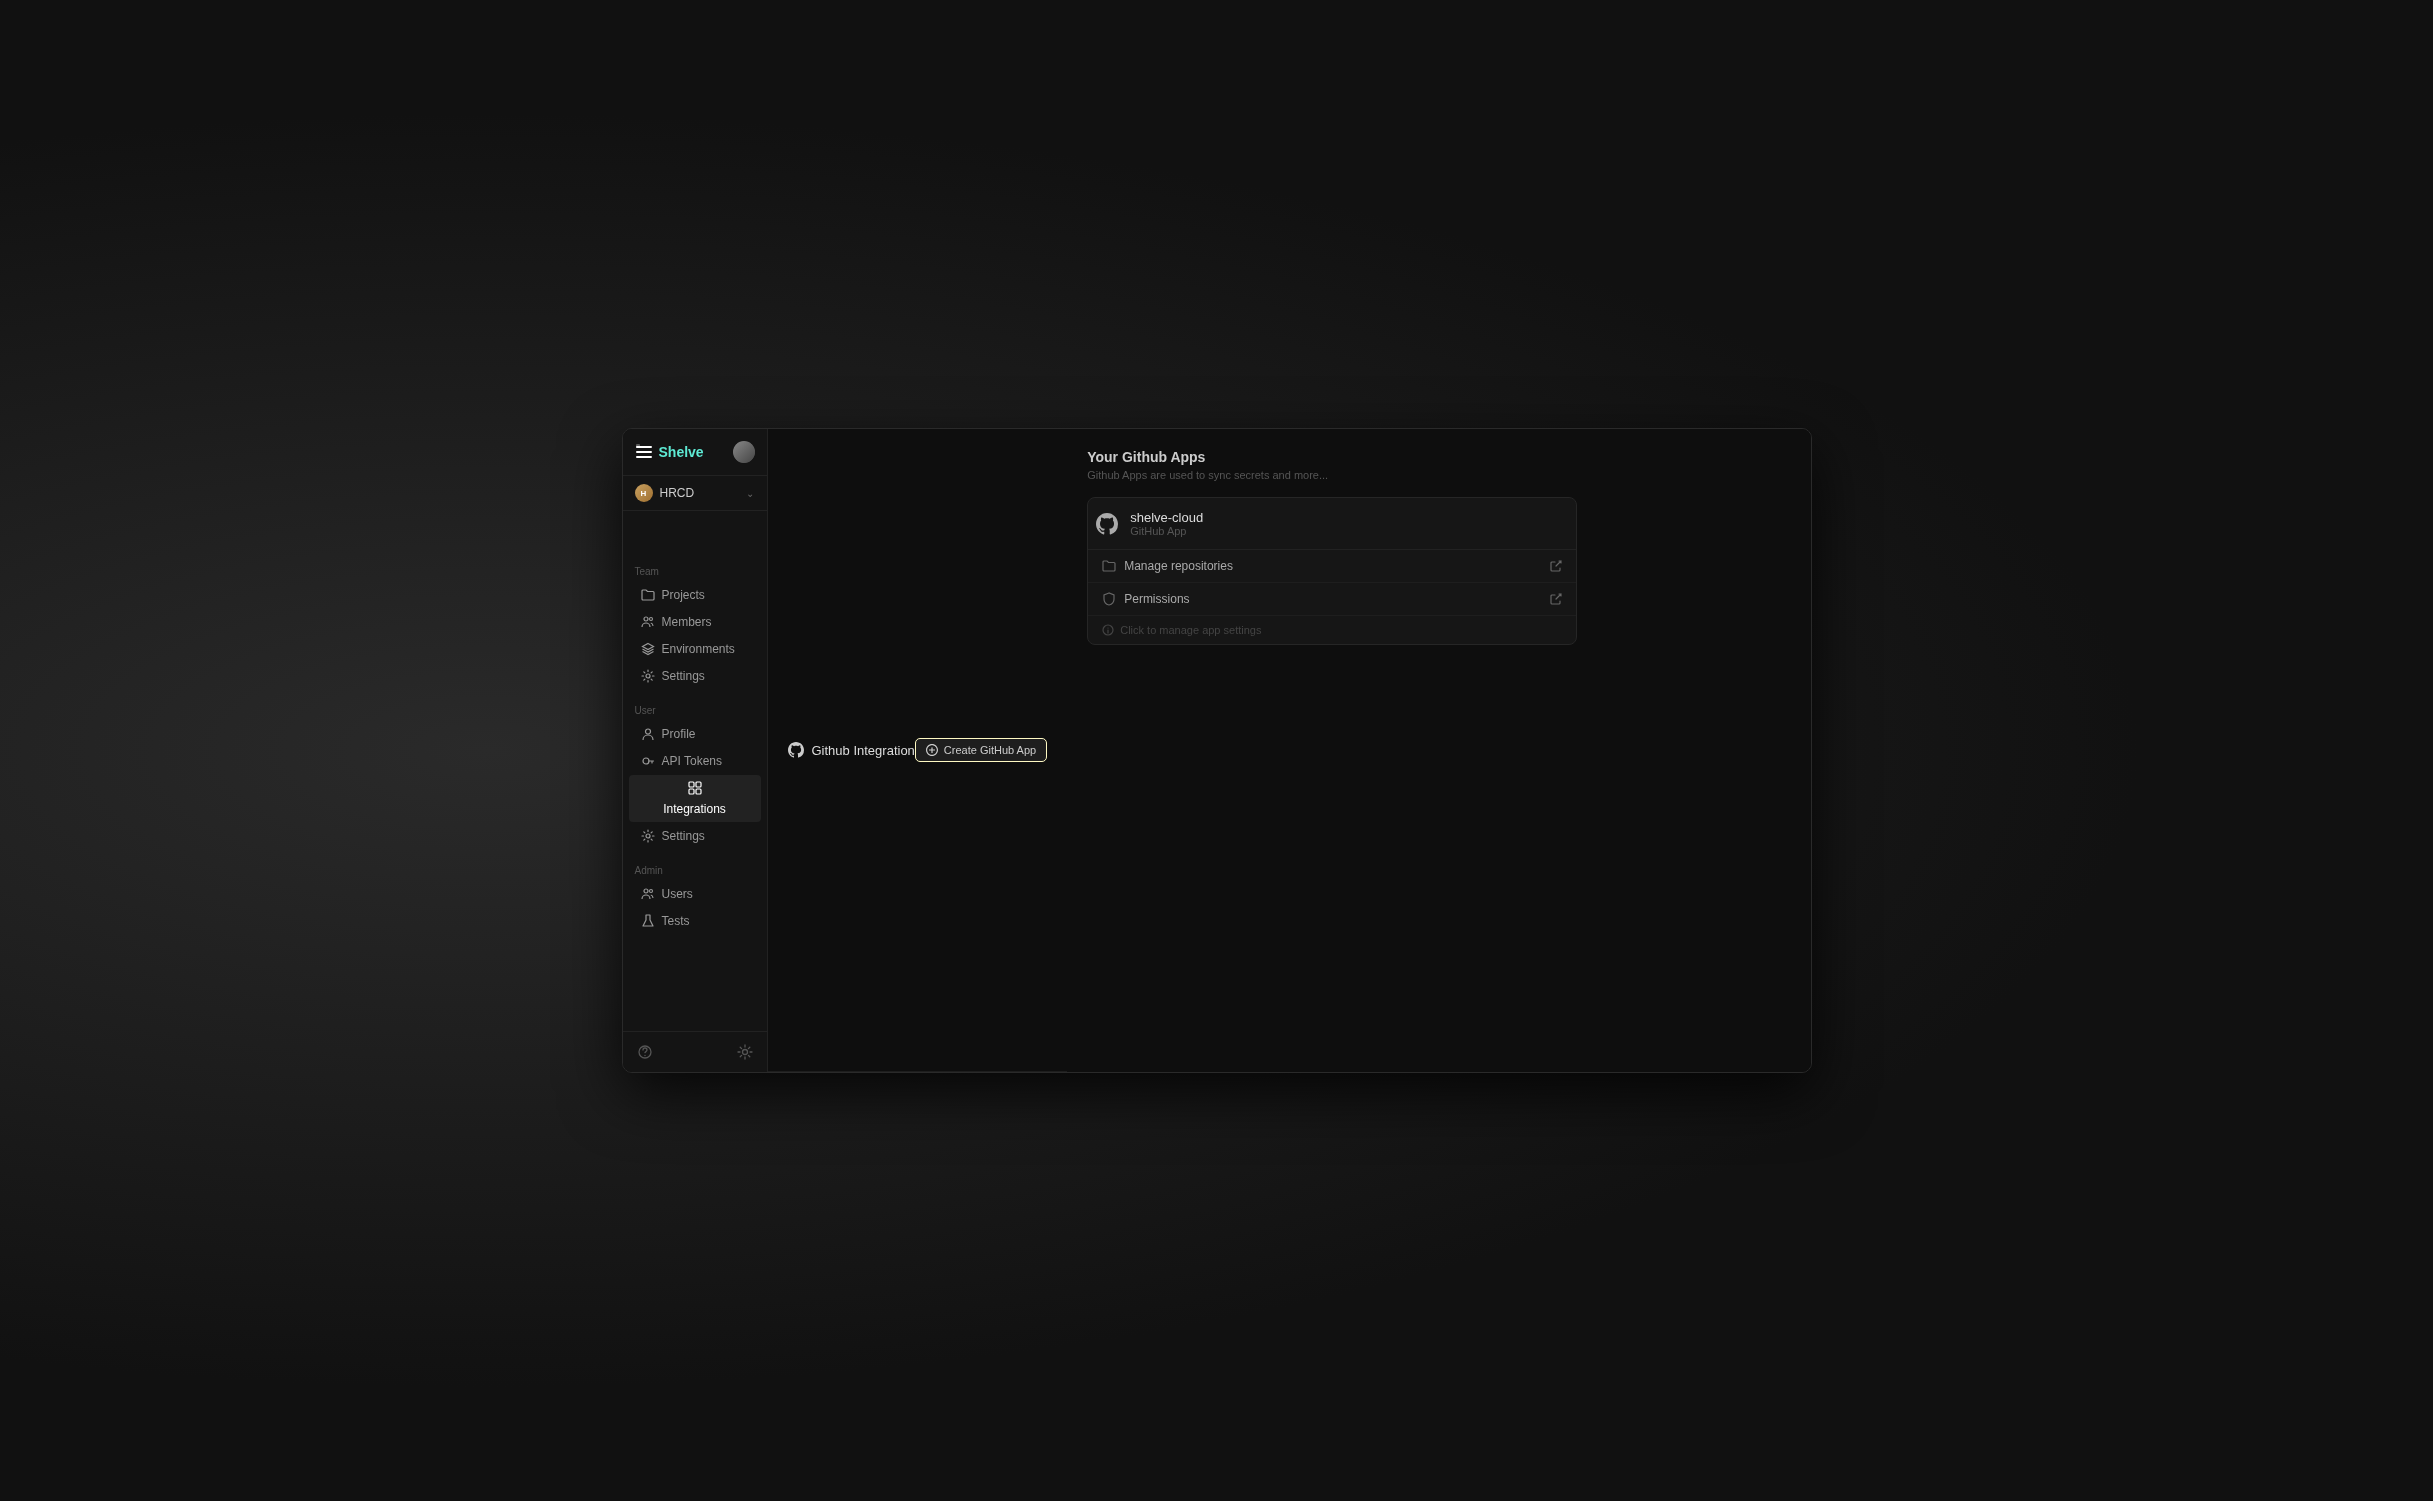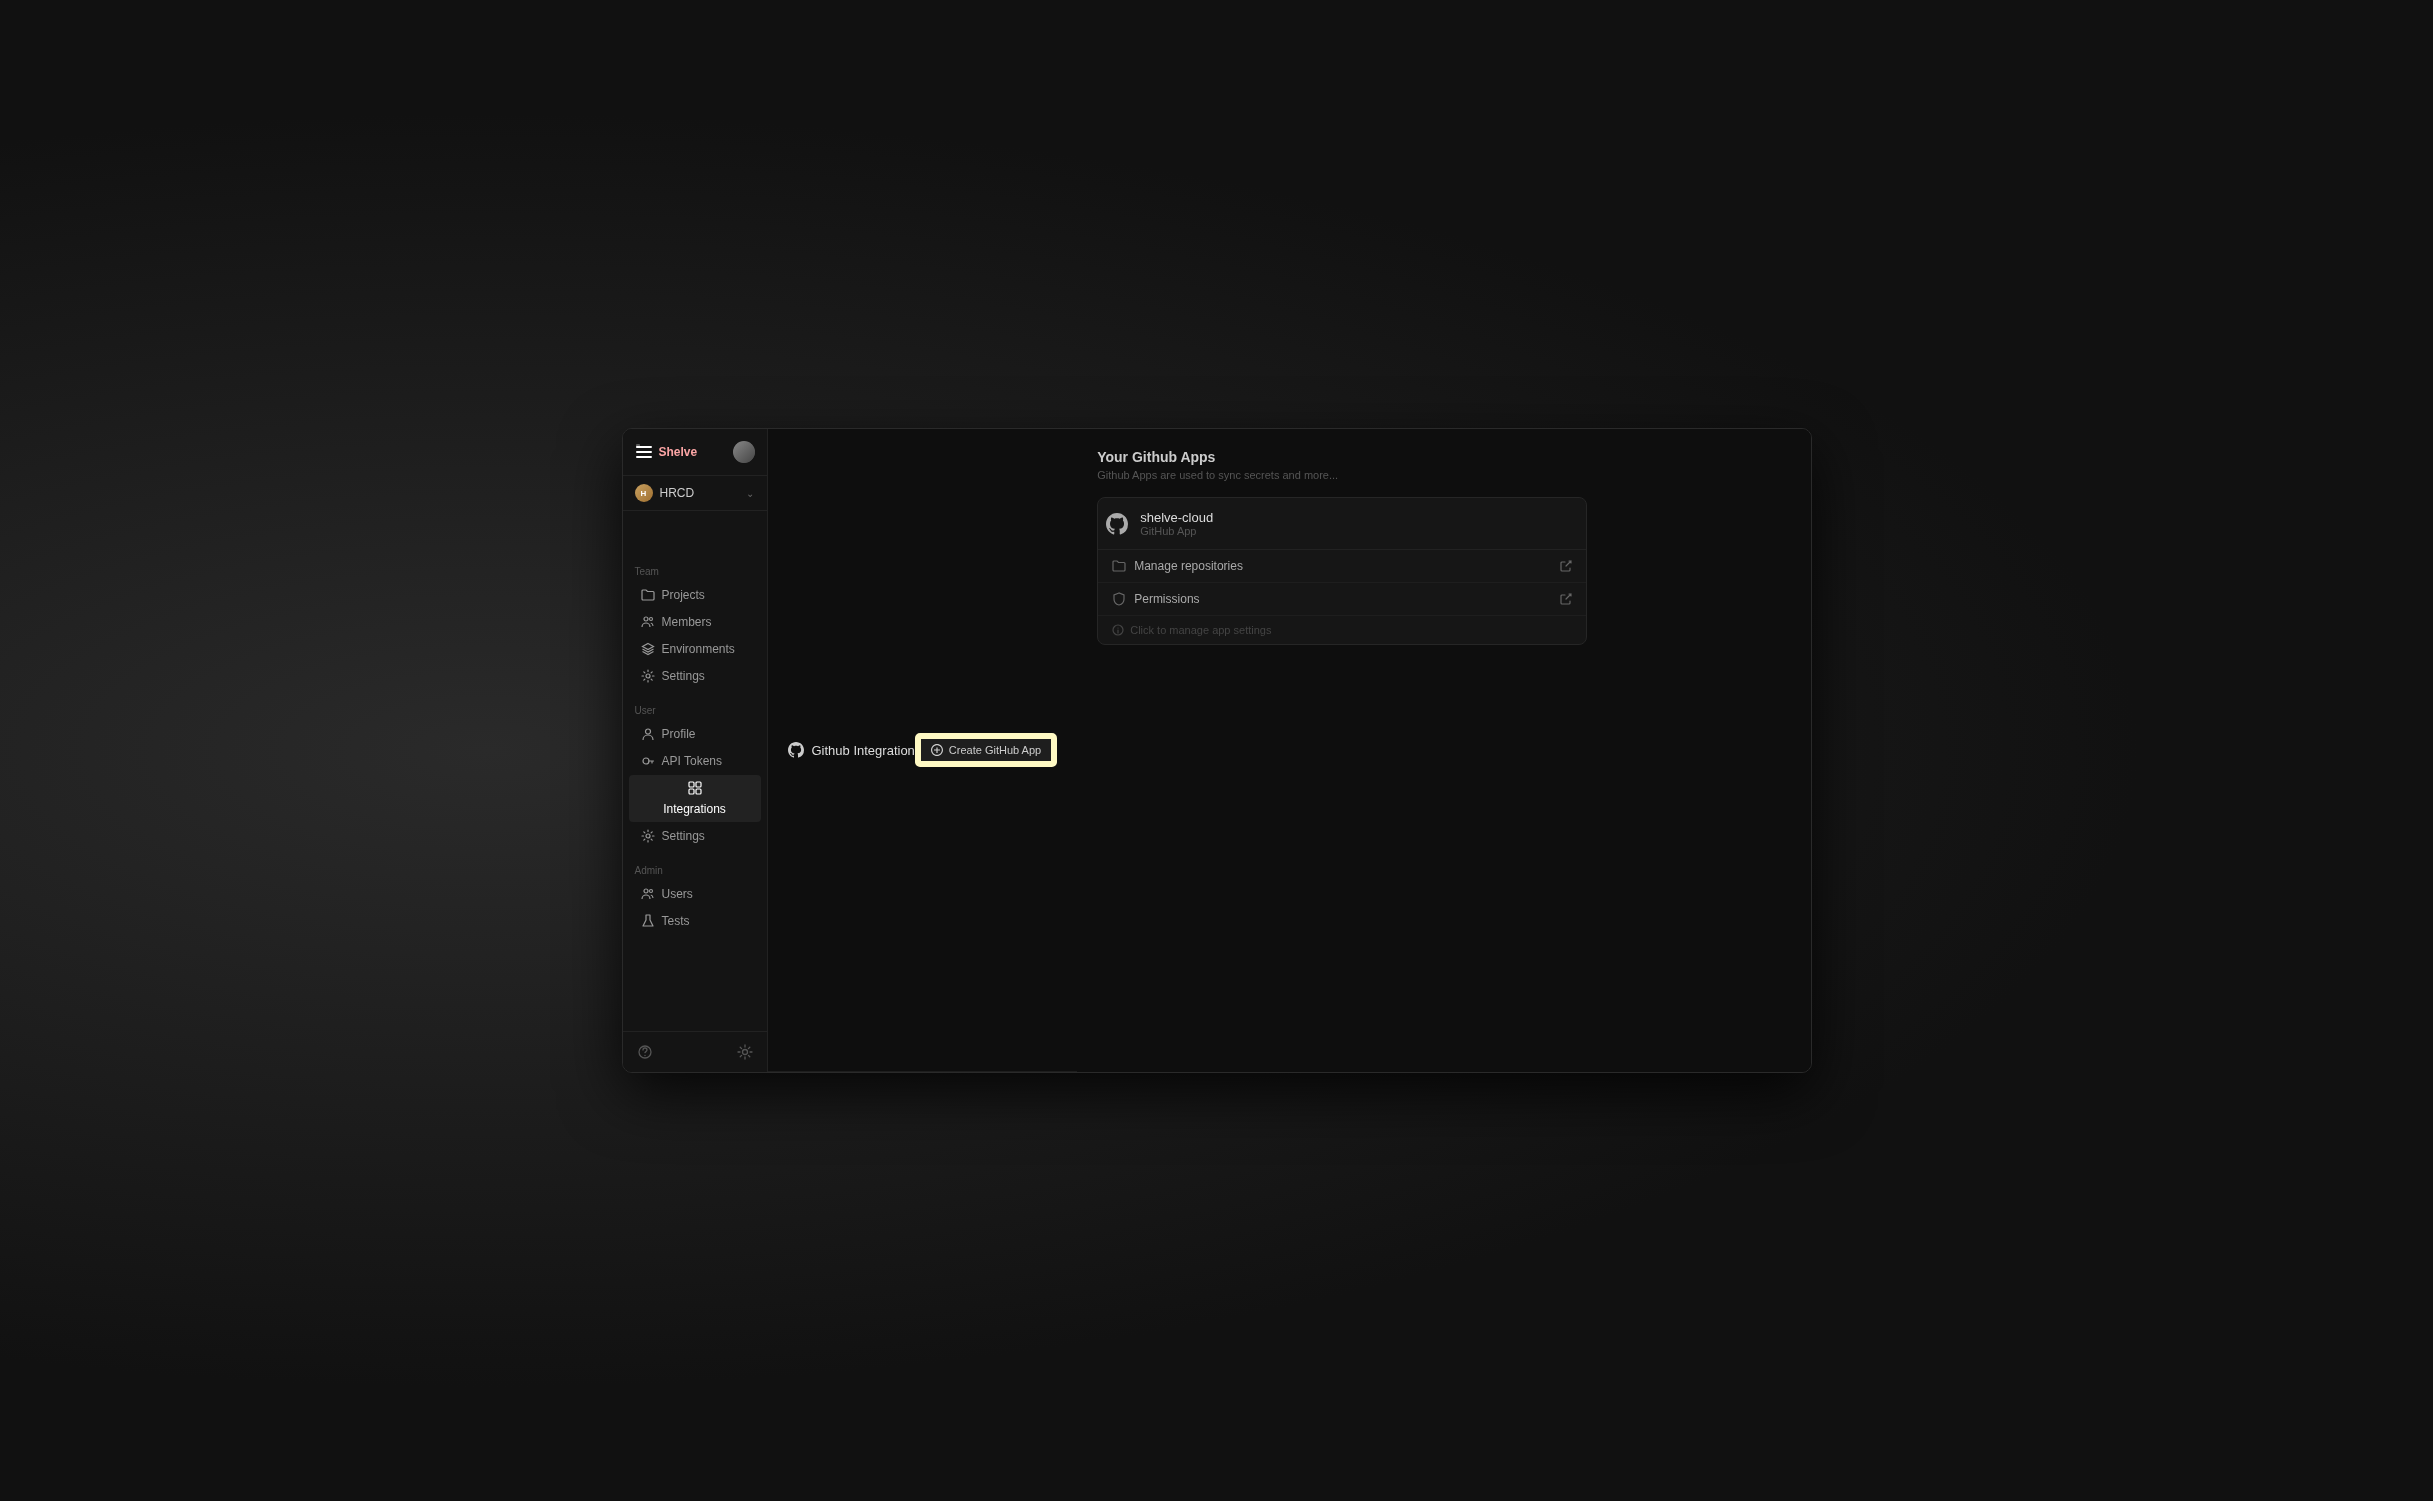--- a/index.html
+++ b/index.html
@@ -49,22 +49,22 @@
       display: flex;
       align-items: center;
       gap: 6px;
     }
     .logo-icon {
       width: 18px;
       height: 18px;
       color: #fff;
     }
     .sidebar-title {
-      color: #fca5a5;
-      font-size: 12px;
+      color: #5eead4;
+      font-size: 14px;
       font-weight: 600;
     }
     .sidebar-avatar {
       width: 22px;
       height: 22px;
       border-radius: 50%;
       background: #555;
       overflow: hidden;
       flex-shrink: 0;
     }
@@ -191,21 +191,21 @@
     .page-title {
       color: #ddd;
       font-size: 13px;
       font-weight: 500;
     }
     .create-btn {
       display: flex;
       align-items: center;
       gap: 6px;
       background: #1e1e1e;
-      border: 6px solid #fef9c3;
+      border: 1px solid #fef9c3;
       border-radius: 5px;
       padding: 5px 10px;
       color: #ccc;
       font-size: 11px;
       cursor: pointer;
     }
     .page-body {
       padding: 20px;
       flex: 1;
       overflow-y: auto;

